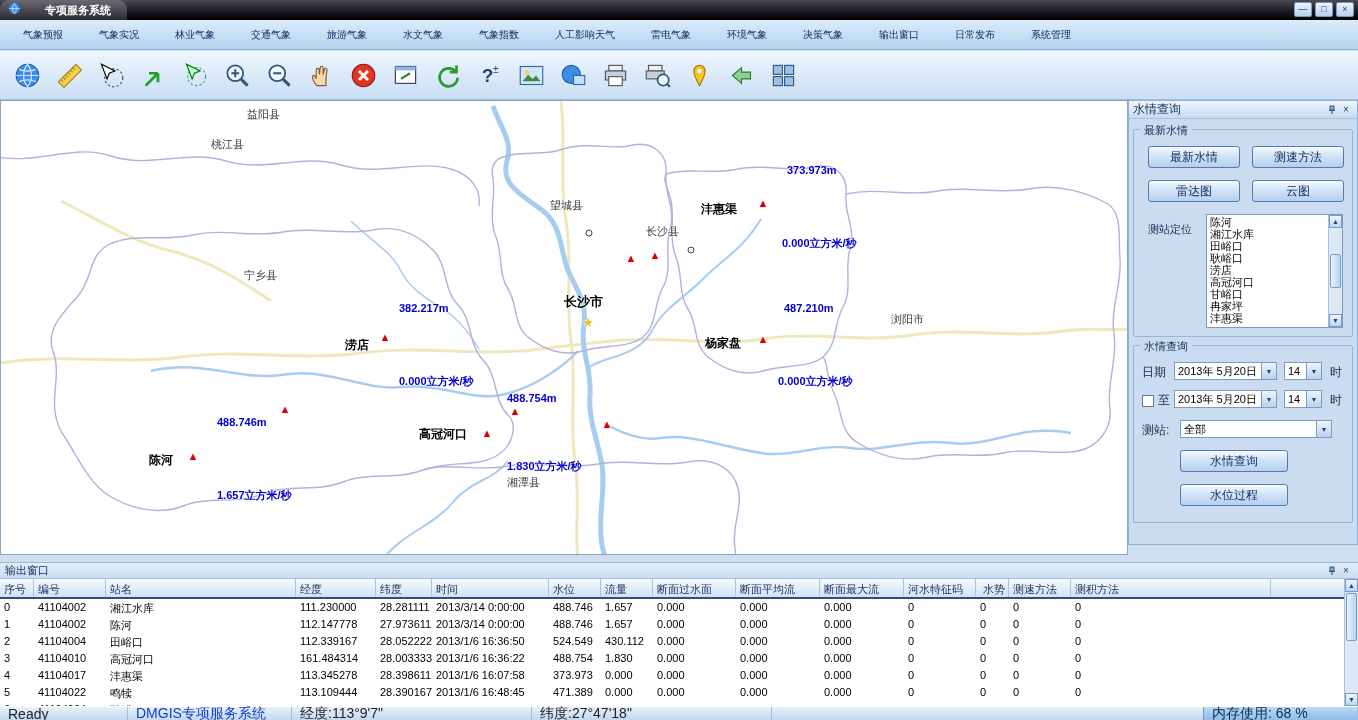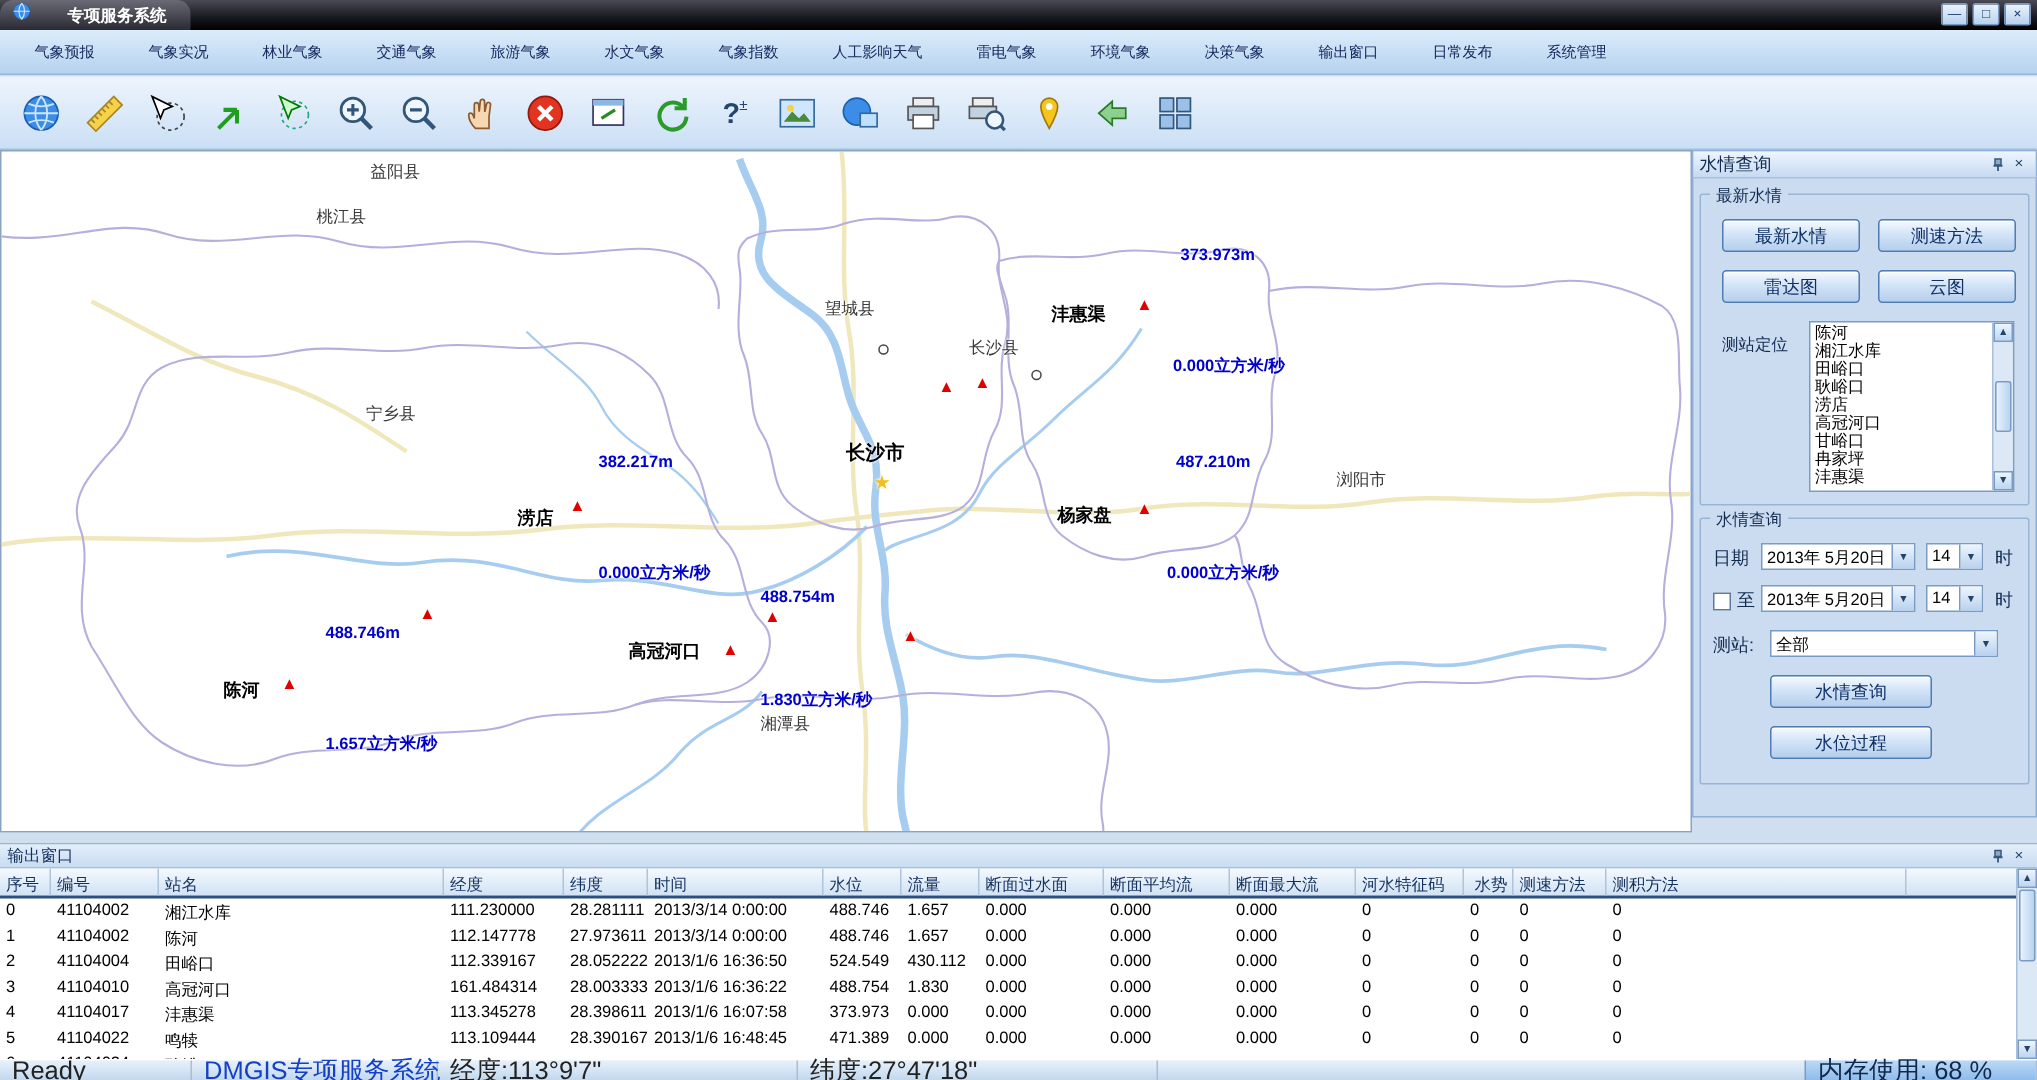--- a/index.html
+++ b/index.html
@@ -89,21 +89,21 @@
     white-space:nowrap; overflow:hidden; flex:0 0 auto; }
   .t-row { display:flex; height:17px; }
   .t-cell { font-size:11px; color:#000; padding:2px 0 0 4px; white-space:nowrap; overflow:hidden; flex:0 0 auto; }
   .out-sb { position:absolute; right:0; top:16px; width:14px; bottom:0; background:#dce8f6;
     border-left:1px solid #a8c0da; display:flex; flex-direction:column; }
   .out-sb .sb-thumb { height:48px; }
   .out-sb .spacer { flex:1; }
 
   
   .statusbar { position:absolute; left:0; top:706px; width:1358px; height:14px;
-    background:linear-gradient(#e8f1fb,#c2d8ee); border-top:1px solid #fff; font-size:17px; color:#222;
+    background:linear-gradient(#e8f1fb,#c2d8ee); border-top:1px solid #fff; font-size:14px; color:#222;
     display:flex; align-items:center; }
   .st-sec { height:100%; display:flex; align-items:center; padding:0 8px; border-right:1px solid #a8bed6; white-space:nowrap; }
   .st-ready { width:128px; }
   .st-app { width:164px; color:#1440c8; }
   .st-lon { width:240px; }
   .st-lat { width:240px; }
   .st-fill { flex:1; border-right:none; }
   .st-mem { width:155px; background:linear-gradient(#bcd9f6,#8ebcec); border-left:1px solid #7a9cc4; color:#10284e; }
 </style>
 </head>

